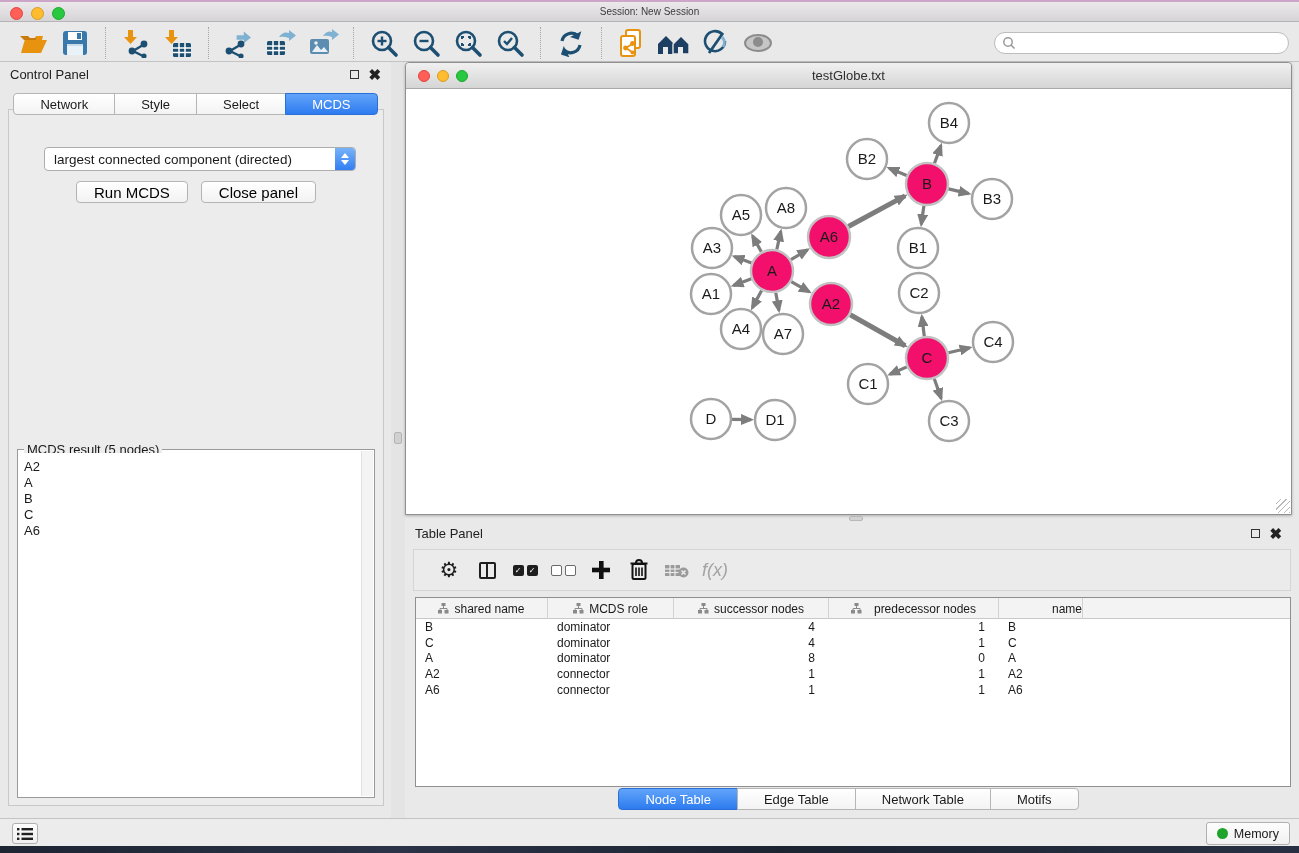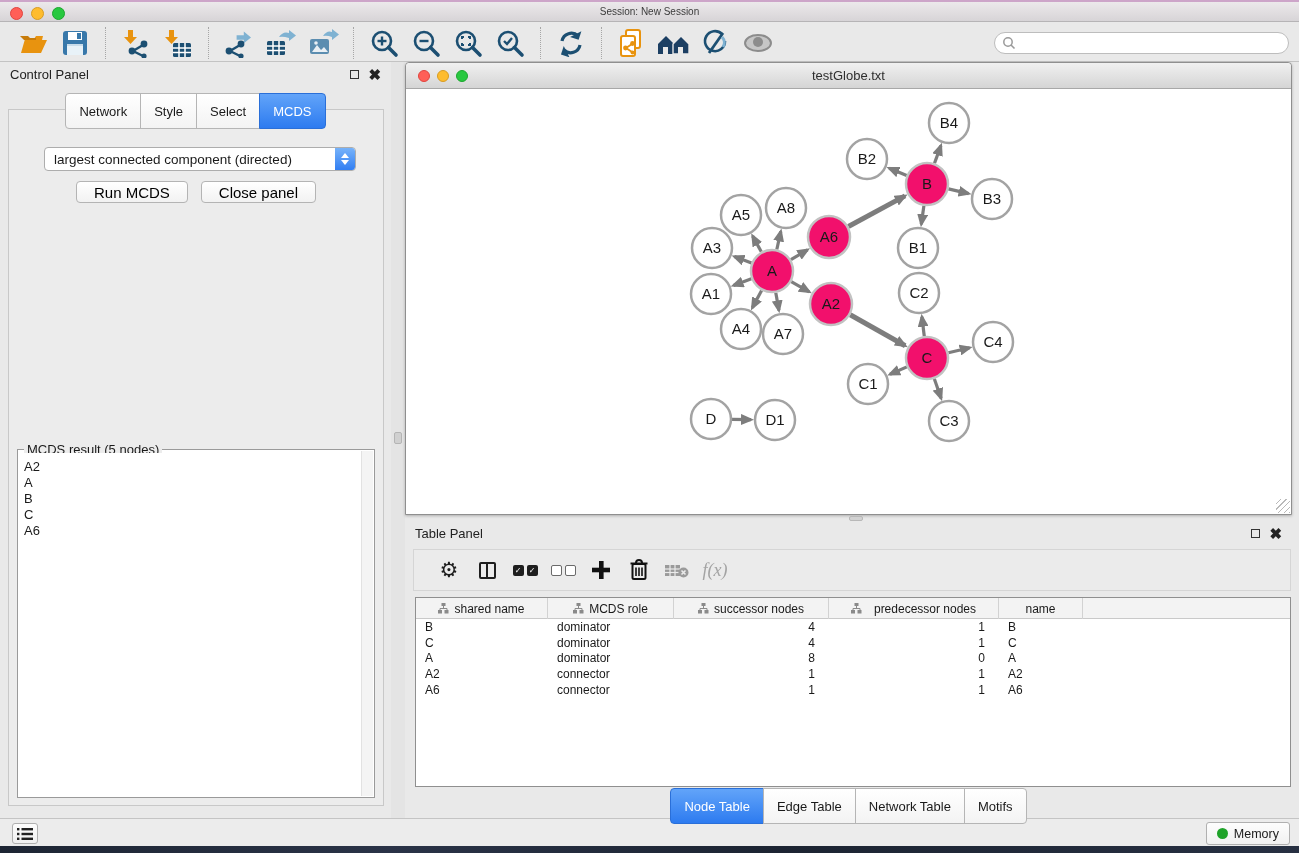--- a/index.html
+++ b/index.html
@@ -35,21 +35,21 @@
   .right-col { flex:1; display:flex; flex-direction:column; padding-right:7px; }
 
   
   .panel-header { height:24px; display:flex; align-items:center; padding:0 10px; }
   .panel-title { font-size:13px; color:#222; flex:1; }
   .ph-icons { display:flex; align-items:center; gap:9px; }
   .float-icon { width:9px; height:9px; border:1.5px solid #333; }
   .close-icon { font-size:15px; font-weight:bold; color:#222; line-height:9px; }
 
   .seg-tabs { display:flex; justify-content:center; margin-top:7px; position:relative; z-index:2; }
-  .seg-tab { height:36px; padding:0 13px; background:linear-gradient(#ffffff,#f3f3f3);
+  .seg-tab { height:22px; padding:0 26px; background:linear-gradient(#ffffff,#f3f3f3);
     border:1px solid #b5b5b5; margin-left:-1px; font-size:13px; display:flex; align-items:center; cursor:default; }
   .seg-tab:first-child { border-radius:4px 0 0 4px; margin-left:0; }
   .seg-tab:last-child { border-radius:0 4px 4px 0; }
   .seg-tab.active { background:linear-gradient(#62a4f9,#2d7bf0); border-color:#2a6fd8; color:#fff; }
 
   .cp-content { position:absolute; left:8px; right:7px; top:47px; bottom:12px;
     background:#ececec; border:1px solid #c8c8c8; }
   .opt-label { margin-top:17px; text-align:center; font-size:13.5px; }
   .dropdown { position:absolute; left:35px; top:37px; width:312px; height:24px; background:#fff;
     border:1px solid #adadad; border-radius:4px; display:flex; align-items:center; overflow:hidden; }
@@ -82,21 +82,21 @@
 
   .h-splitter { height:6px; position:relative; }
   .h-handle { position:absolute; left:50%; top:1px; width:14px; height:5px; background:#d2d2d2; border:1px solid #b8b8b8; border-radius:2px; }
 
   
   .table-panel { flex:1; position:relative; background:#e9e9e9; }
   .tp-toolbar { position:absolute; left:8px; right:1px; top:28px; height:42px; background:#ebebeb;
     border:1px solid #d5d5d5; display:flex; align-items:center; padding-left:16px; gap:0; }
   .tp-icon { width:38px; height:36px; display:flex; align-items:center; justify-content:center; cursor:default; }
   .glyph { font-family:"DejaVu Sans", sans-serif; color:#1e1e1e; }
-  .fx { font-family:Liberation Serif, serif; font-style:italic; font-size:18px; color:#a3a3a3; }
+  .fx { font-family:Liberation Sans, sans-serif; font-style:italic; font-size:18px; color:#a3a3a3; }
   .cols-icon { width:17px; height:17px; border:2px solid #1e1e1e; border-radius:2px; display:flex; }
   .cols-icon span { flex:1; } .cols-icon span:first-child { border-right:2px solid #1e1e1e; }
   .chk-pair { display:flex; gap:3px; }
   .chk { width:11px; height:11px; border-radius:2px; font-size:8px; line-height:11px; text-align:center; }
   .chk.on { background:#1e1e1e; color:#fff; }
   .chk.off { background:#fff; border:1.5px solid #6a6a6a; }
 
   .data-table { position:absolute; left:10px; right:1px; top:76px; height:190px; background:#fff; border:1px solid #8f8f8f; overflow:hidden; }
   .tbl-header { display:flex; height:21px; background:#f3f3f3; border-bottom:1px solid #c9c9c9; }
   .tbl-hcell { display:flex; align-items:center; justify-content:center; gap:5px; font-size:12px;
@@ -611,21 +611,21 @@
                     <g stroke="#8a8a8a" stroke-width="1">
                       <line x1="5.5" y1="3" x2="5.5" y2="5.5"></line>
                       <line x1="2" y1="5.5" x2="9" y2="5.5"></line>
                       <line x1="2" y1="5.5" x2="2" y2="7"></line>
                       <line x1="9" y1="5.5" x2="9" y2="7"></line>
                     </g>
                   </svg>
                 </span>
                 <span>predecessor nodes</span>
               </div>
-              <div class="tbl-hcell" style="width: 84px;">
+              <div class="tbl-hcell" style="width: 84px; justify-content: flex-end;">
                 <span>name</span>
               </div>
             </div>
           <div class="tbl-body">
               <div class="tbl-row">
                 <div class="tbl-cell" style="width: 132px; text-align: left; padding: 0px 0px 0px 9px;">B</div>
                 <div class="tbl-cell" style="width: 126px; text-align: left; padding: 0px 0px 0px 9px;">dominator</div>
                 <div class="tbl-cell" style="width: 155px; text-align: right; padding: 0px 14px 0px 0px;">4</div>
                 <div class="tbl-cell" style="width: 170px; text-align: right; padding: 0px 14px 0px 0px;">1</div>
                 <div class="tbl-cell" style="width: 84px; text-align: left; padding: 0px 0px 0px 9px;">B</div>

